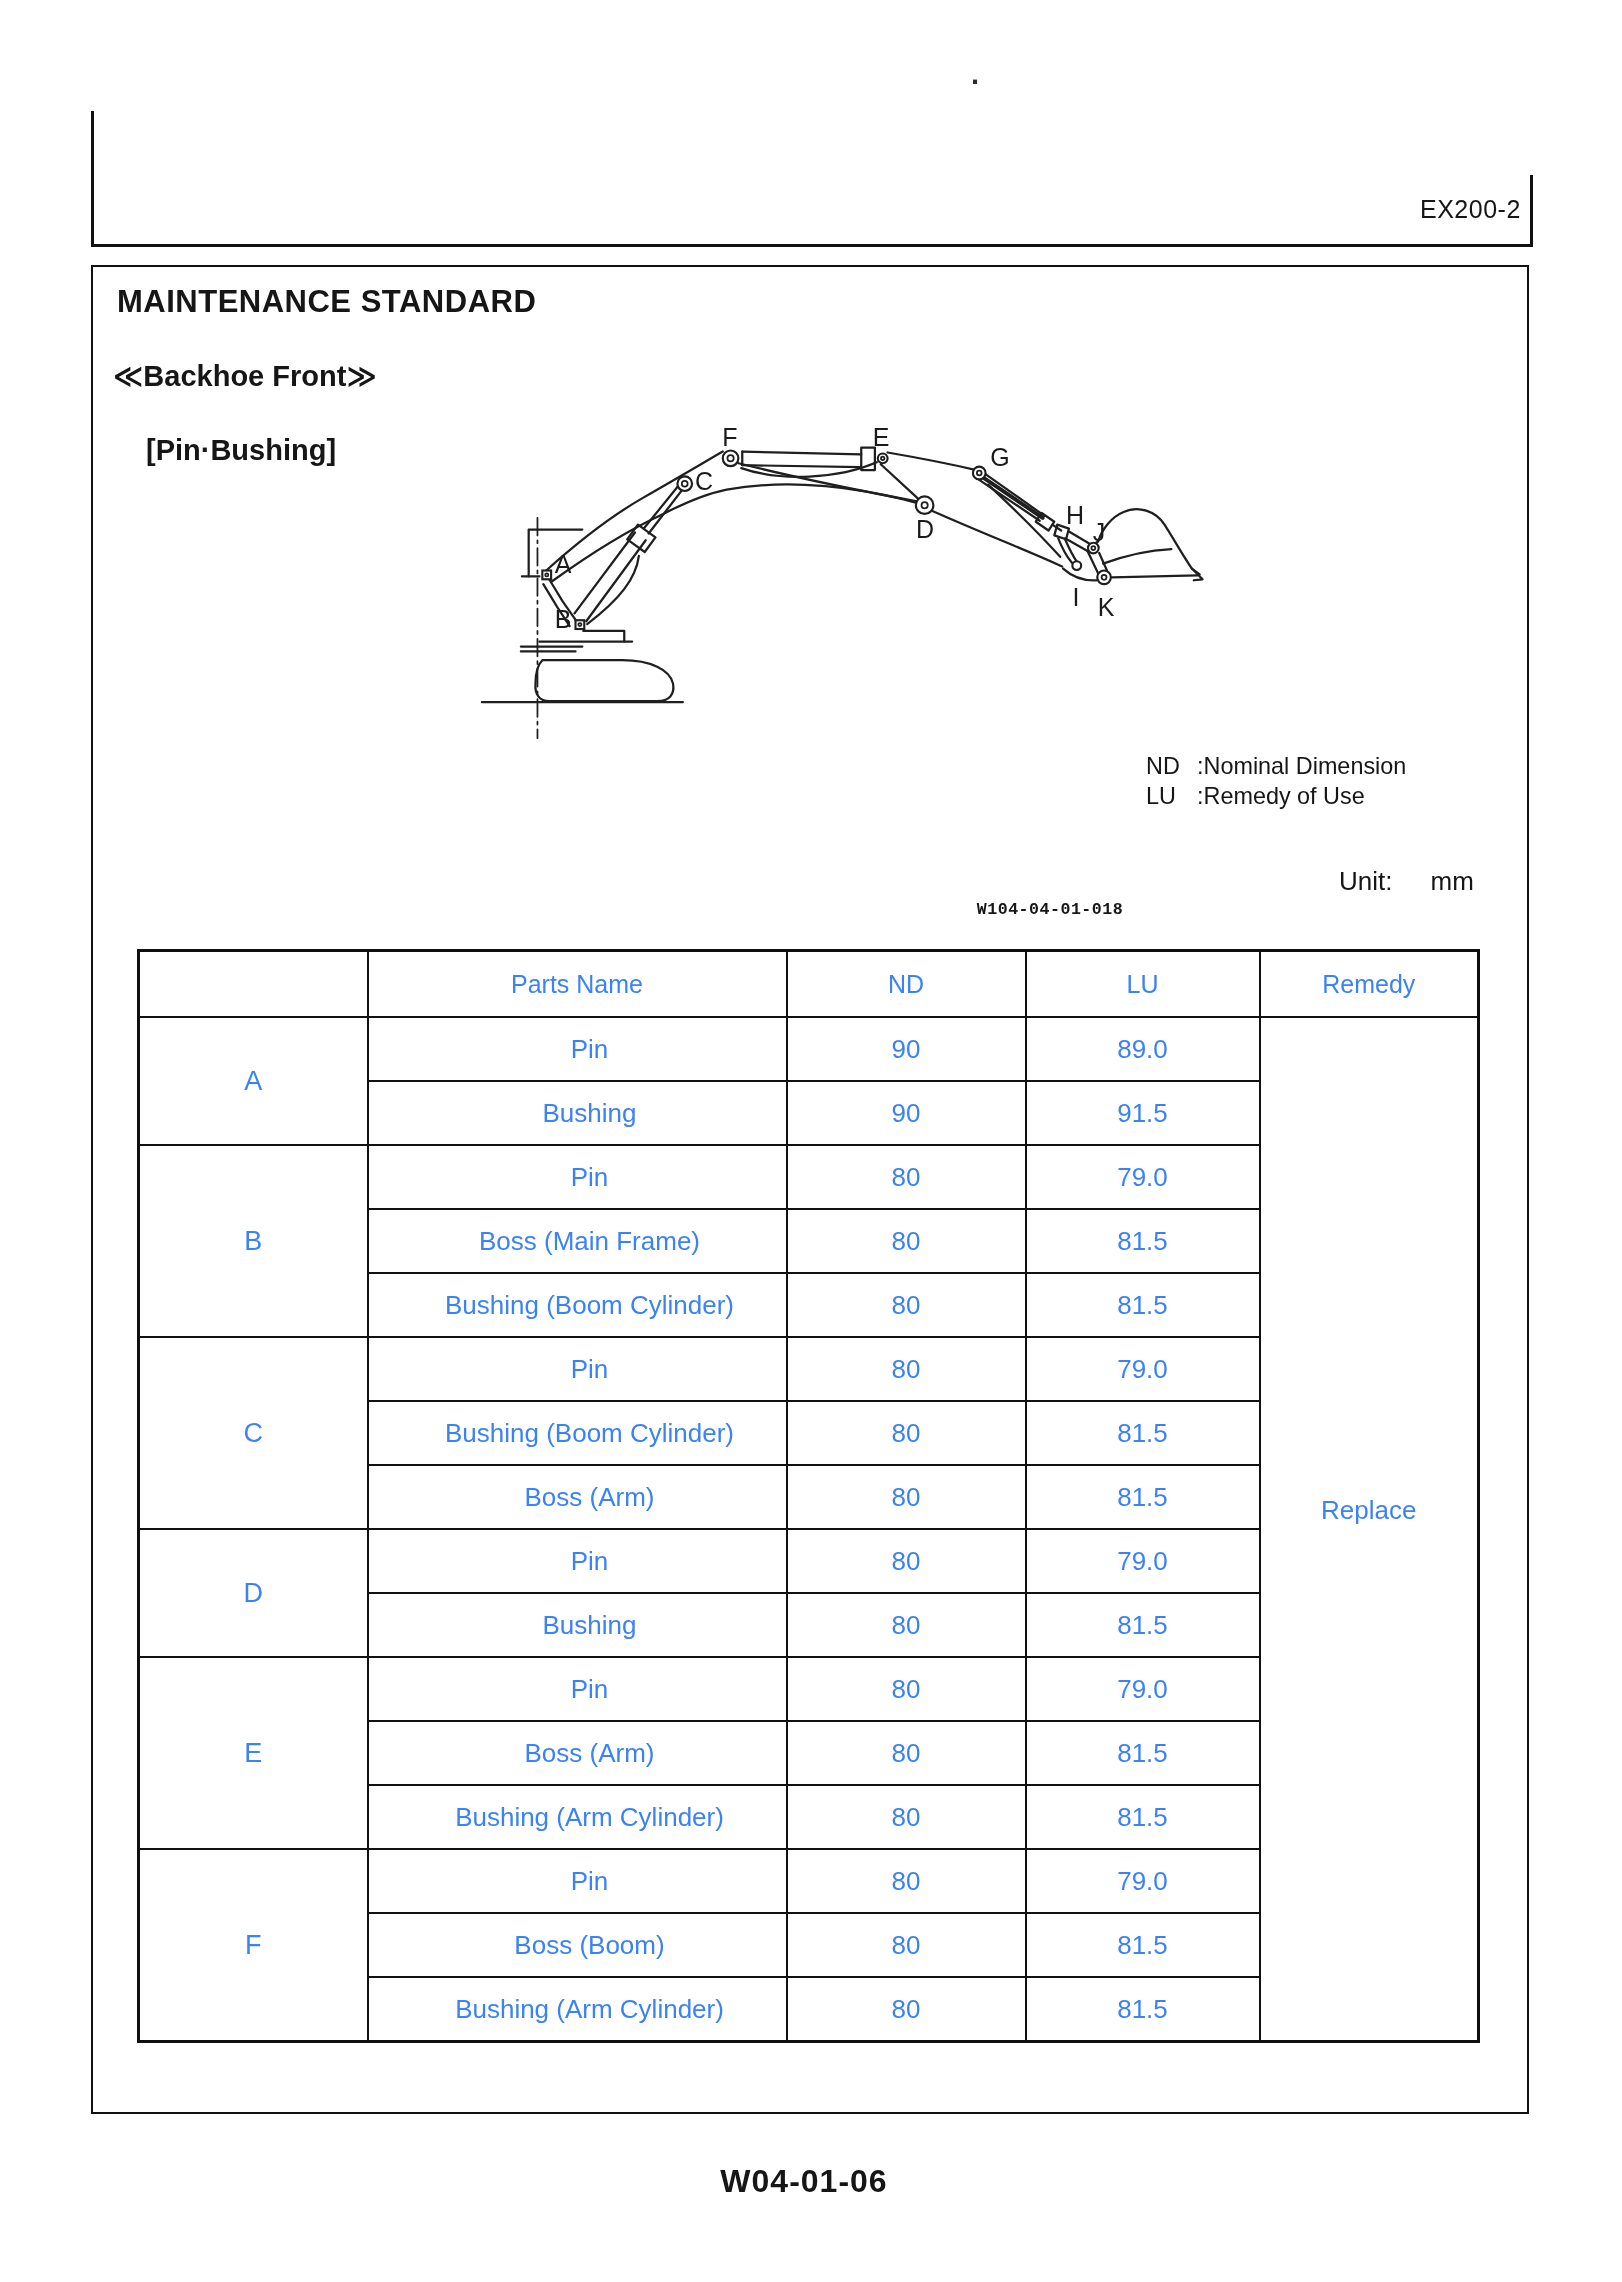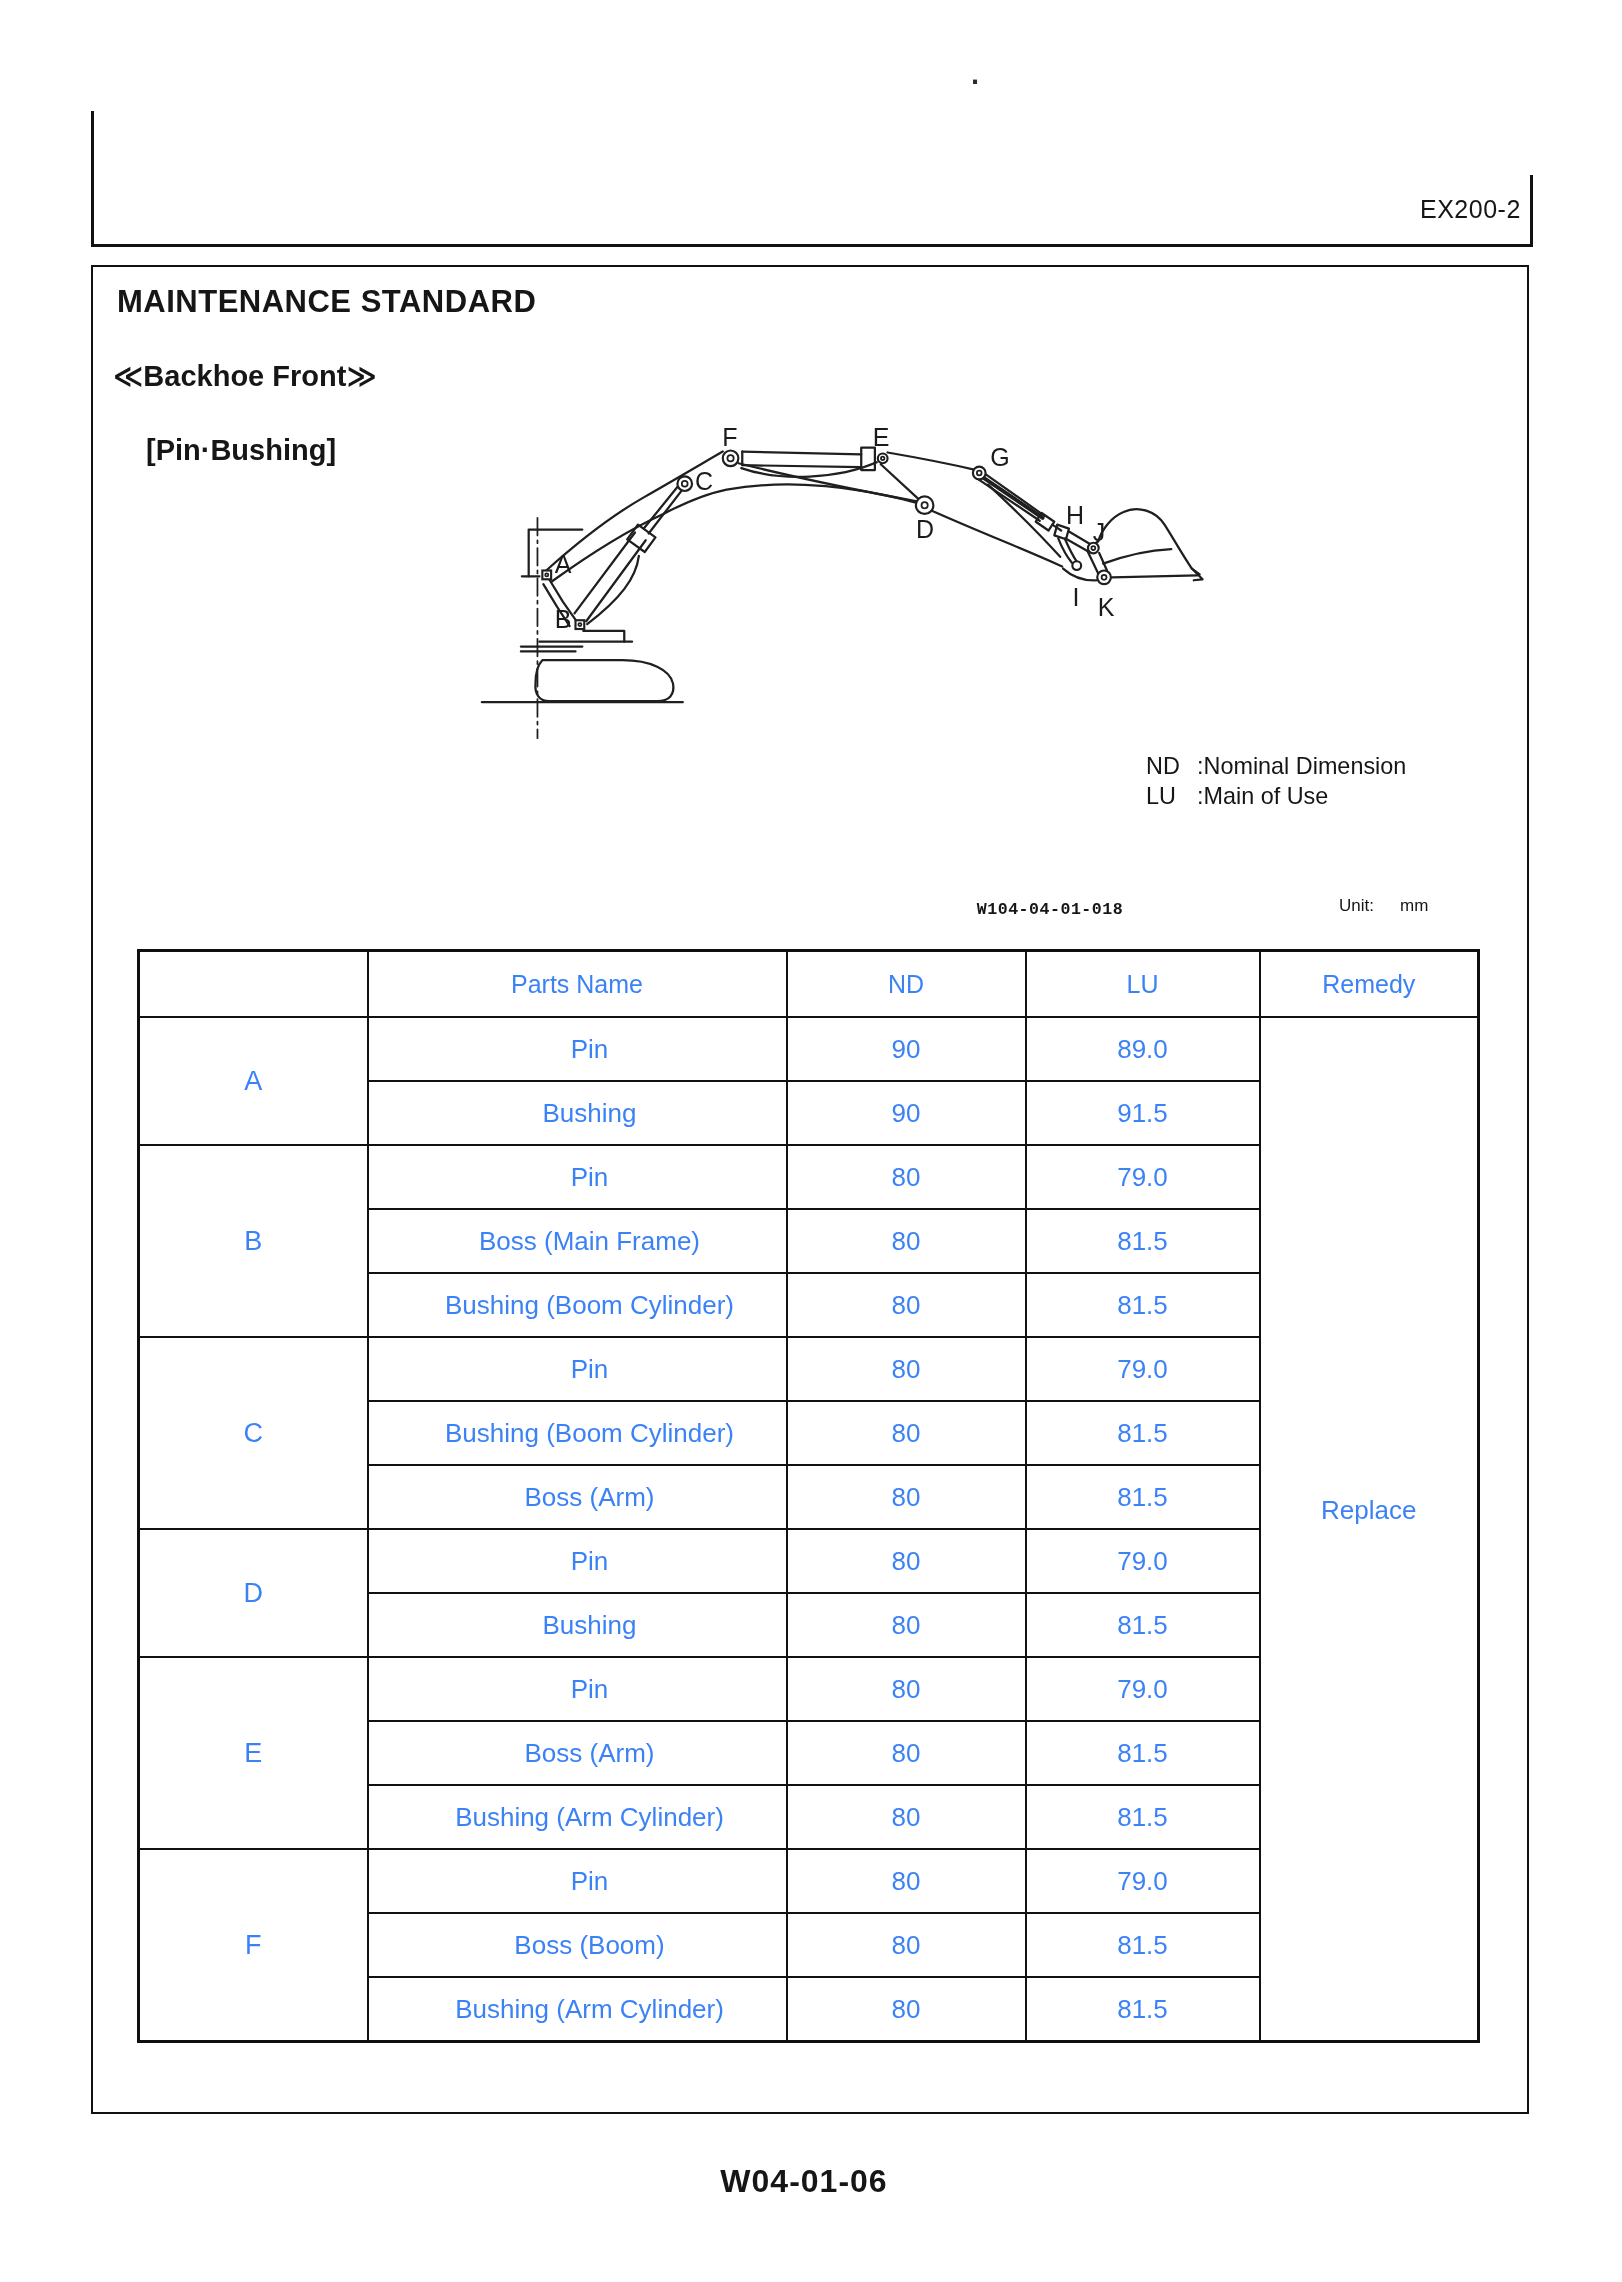--- a/index.html
+++ b/index.html
@@ -27,21 +27,21 @@
   .h2 { left:113px; top:362px; font-size:29px; font-weight:700; }
   .h3 { left:146px; top:436px; font-size:29px; font-weight:700; }
 
   
   .diagram-svg { position:absolute; left:0; top:0; width:1623px; height:2282px; pointer-events:none; }
   .pin-label { position:absolute; font-size:25px; font-weight:400; color:#1b1b1b; transform:translate(-50%,-50%); line-height:1; }
   .legend { left:1146px; top:751px; font-size:23.4px; }
   .legend-row { display:flex; line-height:30px; }
   .legend-abbr { display:inline-block; width:51px; }
   .figure-code { left:1050px; top:902px; transform:translateX(-50%); font-size:16.6px; font-weight:700; letter-spacing:0.5px;font-family:Liberation Mono, monospace; }
-  .unit-line { left:1339px; top:897px; font-size:17px; display:flex; }
+  .unit-line { left:1339px; top:868px; font-size:26px; display:flex;gap:12px; }
   .unit-value { margin-left:26px; }
 
   
   table.spec {
     position:absolute; left:137px; top:949px; width:1341px;
     border-collapse:collapse; table-layout:fixed;
     font-family:"Liberation Sans","DejaVu Sans",sans-serif;
     font-size:26px; color:#3b82f6;
     border:3.9px solid #0f0f0f;
   }
@@ -173,21 +173,21 @@
   <span class="pin-label" style="left:1099px; top:532px;">J</span>
   <span class="pin-label" style="left:1106px; top:607px;">K</span>
 
   <div class="abs legend">
     <div class="legend-row">
       <span class="legend-abbr">ND</span>
       <span>:Nominal Dimension</span>
     </div>
     <div class="legend-row">
       <span class="legend-abbr">LU</span>
-      <span>:Main of Use</span>
+      <span>:Remedy of Use</span>
     </div>
   </div>
 
   <span class="abs figure-code">W104-04-01-018</span>
 
   <div class="abs unit-line">
     <span>Unit:</span>
     <span class="unit-value">mm</span>
   </div>
 

